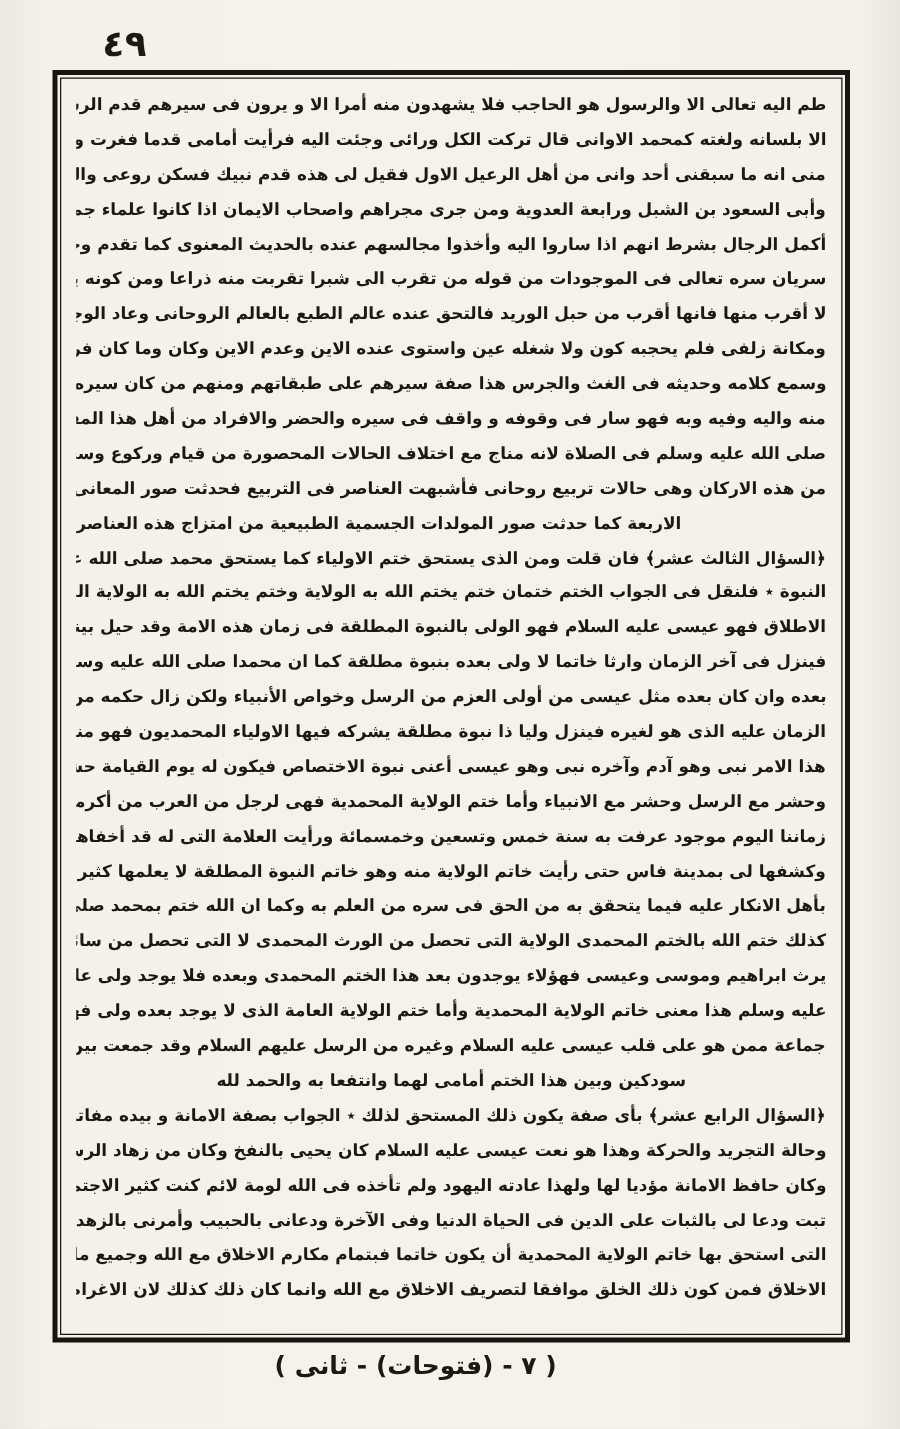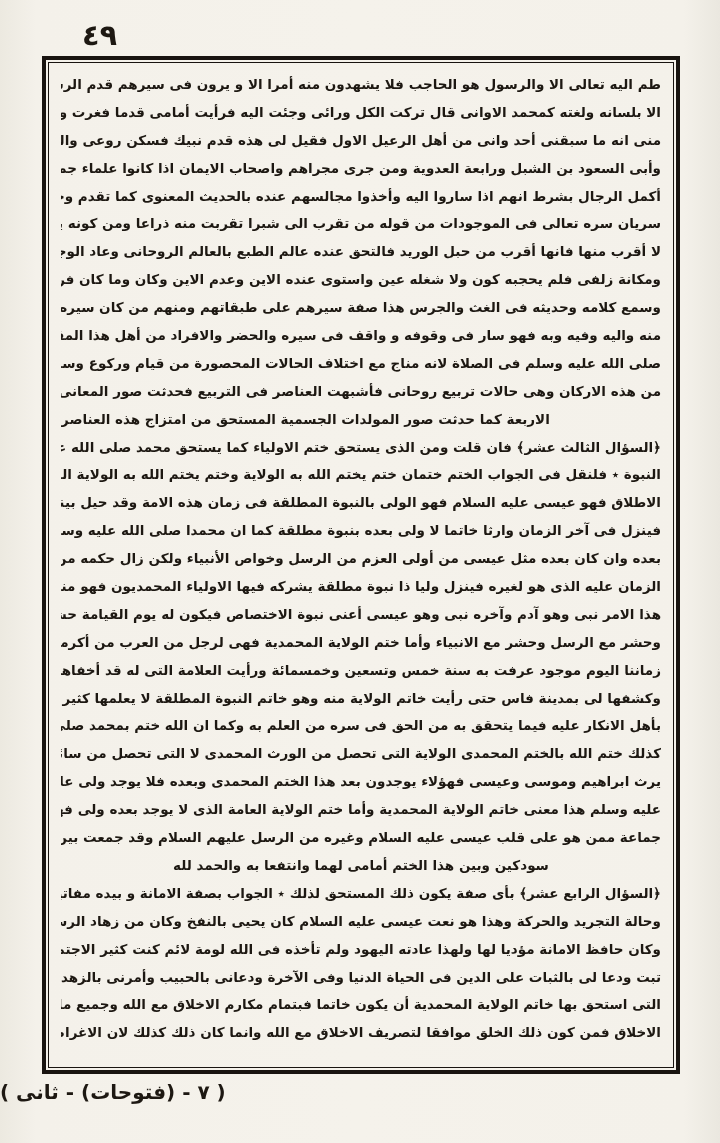--- a/index.html
+++ b/index.html
@@ -35,21 +35,21 @@
   .line{
     height:27.9px;line-height:27.9px;
     font-size:13.5px;font-weight:bold;
     text-align:justify;text-align-last:justify;
     overflow:hidden;white-space:nowrap;
   }
   .line.center{text-align:center;text-align-last:center;}
   .line.left{text-align:left;text-align-last:left;}
   .footer{
     position:absolute;top:1080px;left:0;width:665px;
-    text-align:left;direction:rtl;
+    text-align:center;direction:rtl;
     font-size:20px;font-weight:bold;
   }
 </style>
 </head>
 <body>
 
 <div class="page">
 
   <div class="page-number">٤٩</div>
 
@@ -61,21 +61,21 @@
           <div class="line">منى انه ما سبقنى أحد وانى من أهل الرعيل الاول فقيل لى هذه قدم نبيك فسكن روعى والحالة الاولى هى حالة عبد القادر</div>
           <div class="line">وأبى السعود بن الشبل ورابعة العدوية ومن جرى مجراهم واصحاب الايمان اذا كانوا علماء جمع لهم بين الامرين فهم</div>
           <div class="line">أكمل الرجال بشرط انهم اذا ساروا اليه وأخذوا مجالسهم عنده بالحديث المعنوى كما تقدم وحديث السمع رأوا</div>
           <div class="line">سريان سره تعالى فى الموجودات من قوله من تقرب الى شبرا تقربت منه ذراعا ومن كونه ينزل الى السماء الدنيا التى</div>
           <div class="line">لا أقرب منها فانها أقرب من حبل الوريد فالتحق عنده عالم الطبع بالعالم الروحانى وعاد الوجود عنده كله ملأ أعلى</div>
           <div class="line">ومكانة زلفى فلم يحجبه كون ولا شغله عين واستوى عنده الاين وعدم الاين وكان وما كان فرآه فى الحجاب والعسس</div>
           <div class="line">وسمع كلامه وحديثه فى الغث والجرس هذا صفة سيرهم على طبقاتهم ومنهم من كان سيره فيه بأسمائه فهو صاحب سير</div>
           <div class="line">منه واليه وفيه وبه فهو سار فى وقوفه و واقف فى سيره والحضر والافراد من أهل هذا المقام ومن هنا كانت قرة عينه</div>
           <div class="line">صلى الله عليه وسلم فى الصلاة لانه مناج مع اختلاف الحالات المحصورة من قيام وركوع وسجود وجلوس ما ثم أكثر</div>
           <div class="line">من هذه الاركان وهى حالات تربيع روحانى فأشبهت العناصر فى التربيع فحدثت صور المعانى من امتزاج هذه الحالات</div>
-          <div class="line left">الاربعة كما حدثت صور المولدات الجسمية المستحق من امتزاج هذه العناصر</div>
+          <div class="line left">الاربعة كما حدثت صور المولدات الجسمية الطبيعية من امتزاج هذه العناصر</div>
           <div class="line">﴿السؤال الثالث عشر﴾ فان قلت ومن الذى يستحق ختم الاولياء كما يستحق محمد صلى الله عليه وسلم خاتم</div>
           <div class="line">النبوة ٭ فلنقل فى الجواب الختم ختمان ختم يختم الله به الولاية وختم يختم الله به الولاية المحمدية فأما ختم الولاية على</div>
           <div class="line">الاطلاق فهو عيسى عليه السلام فهو الولى بالنبوة المطلقة فى زمان هذه الامة وقد حيل بينه وبين نبوة التشريع والرسالة</div>
           <div class="line">فينزل فى آخر الزمان وارثا خاتما لا ولى بعده بنبوة مطلقة كما ان محمدا صلى الله عليه وسلم خاتم النبوة لا نبوة تشريع</div>
           <div class="line">بعده وان كان بعده مثل عيسى من أولى العزم من الرسل وخواص الأنبياء ولكن زال حكمه من هذا المقام لحكم</div>
           <div class="line">الزمان عليه الذى هو لغيره فينزل وليا ذا نبوة مطلقة يشركه فيها الاولياء المحمديون فهو منا وهو سيدنا فكان أول</div>
           <div class="line">هذا الامر نبى وهو آدم وآخره نبى وهو عيسى أعنى نبوة الاختصاص فيكون له يوم القيامة حشران حشر معنا</div>
           <div class="line">وحشر مع الرسل وحشر مع الانبياء وأما ختم الولاية المحمدية فهى لرجل من العرب من أكرمها أصلا ويدا وهو فى</div>
           <div class="line">زماننا اليوم موجود عرفت به سنة خمس وتسعين وخمسمائة ورأيت العلامة التى له قد أخفاها الحق فيه عن عيون عباده</div>
           <div class="line">وكشفها لى بمدينة فاس حتى رأيت خاتم الولاية منه وهو خاتم النبوة المطلقة لا يعلمها كثير من الناس وقد ابتلاه الله</div>

